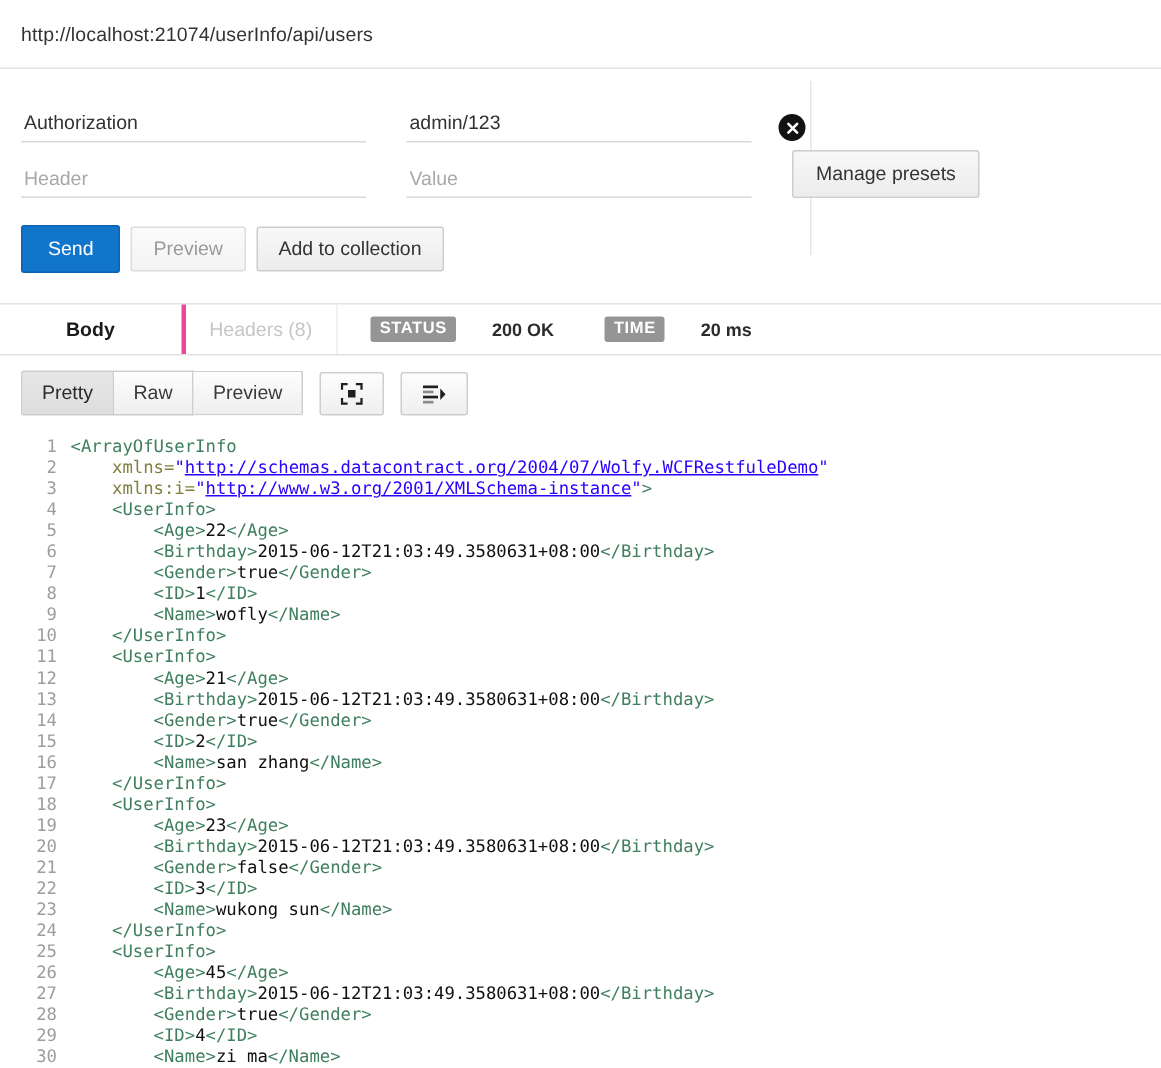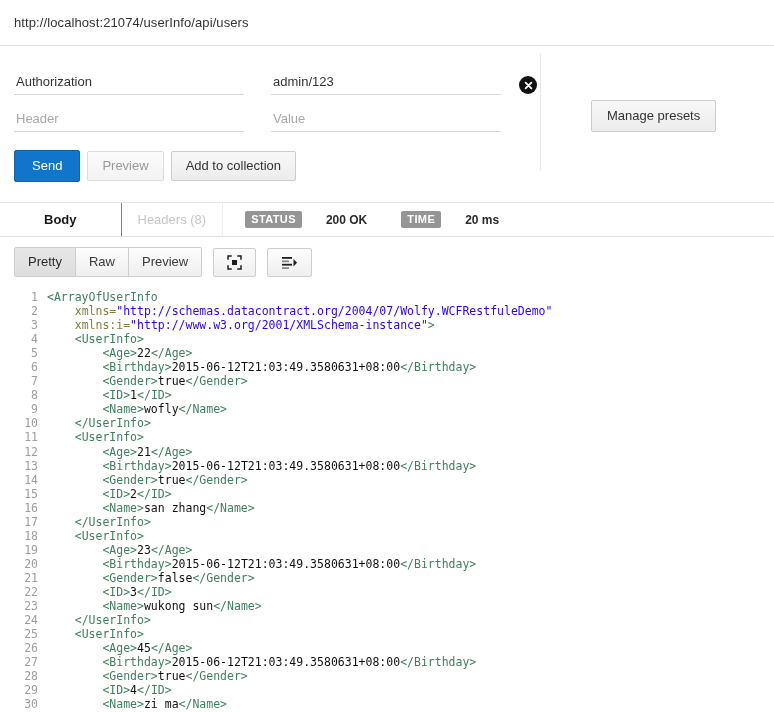--- a/index.html
+++ b/index.html
@@ -79,21 +79,21 @@
     justify-content: center;
     margin-left: 18px;
     margin-bottom: 1px;
     cursor: pointer;
     flex: none;
   }
   .clear-btn svg { display: block; }
 
   .presets-wrap {
     position: absolute;
-    left: 591px;
+    left: 528px;
     top: 54px;
   }
   .btn {
     font-family: "Liberation Sans", sans-serif;
     font-size: 13px;
     color: #333333;
     background: linear-gradient(to bottom, #f8f8f8, #ececec);
     border: 1px solid #cccccc;
     border-radius: 2px;
     padding: 6px 14px;
@@ -145,21 +145,21 @@
     color: #4a4a4a;
     box-sizing: border-box;
     margin-left: 28px;
   }
   .tab-active {
     color: #1a1a1a;
     font-weight: bold;
   }
   .tab-muted {
     color: #c6c6c6;
-    border-left: 1px solid #ec4899;
+    border-left: 3px solid #ec4899;
     border-right: 1px solid #eeeeee;
   }
   .status-block {
     display: flex;
     align-items: center;
     margin-left: 22px;
     gap: 24px;
     font-size: 12px;
     font-weight: bold;
     color: #2b2b2b;
@@ -230,21 +230,21 @@
     text-align: right;
     color: #9d9d9d;
     flex: none;
     padding-right: 9px;
     user-select: none;
   }
   .src { color: #1a1a1a; }
   .tag  { color: #3f7f5f; }
   .attr { color: #7f7f3f; }
   .str  { color: #2a00ff; }
-  .lnk  { color: #2a00ff; }
+  .lnk  { color: #2a00ff; text-decoration: underline; }
   .txt  { color: #101010; }
 </style>
 </head>
 <body>
 
 <div class="url-row">
   <span class="url-text">http://localhost:21074/userInfo/api/users</span>
 </div>
 
 <div class="req-area">

